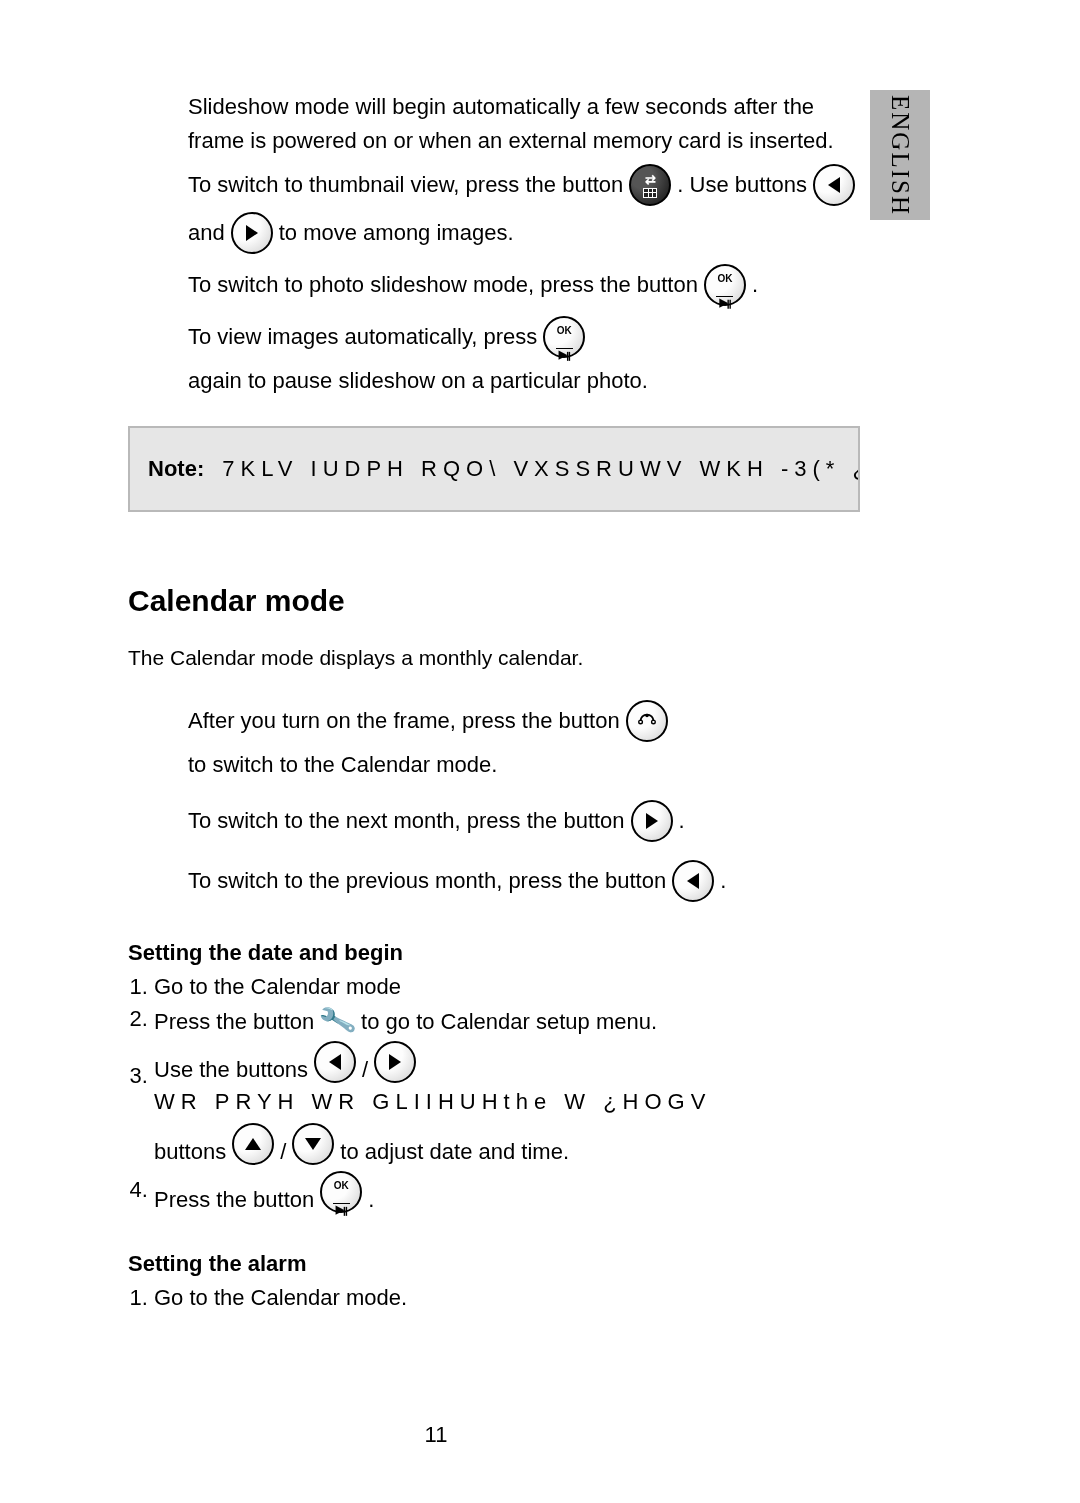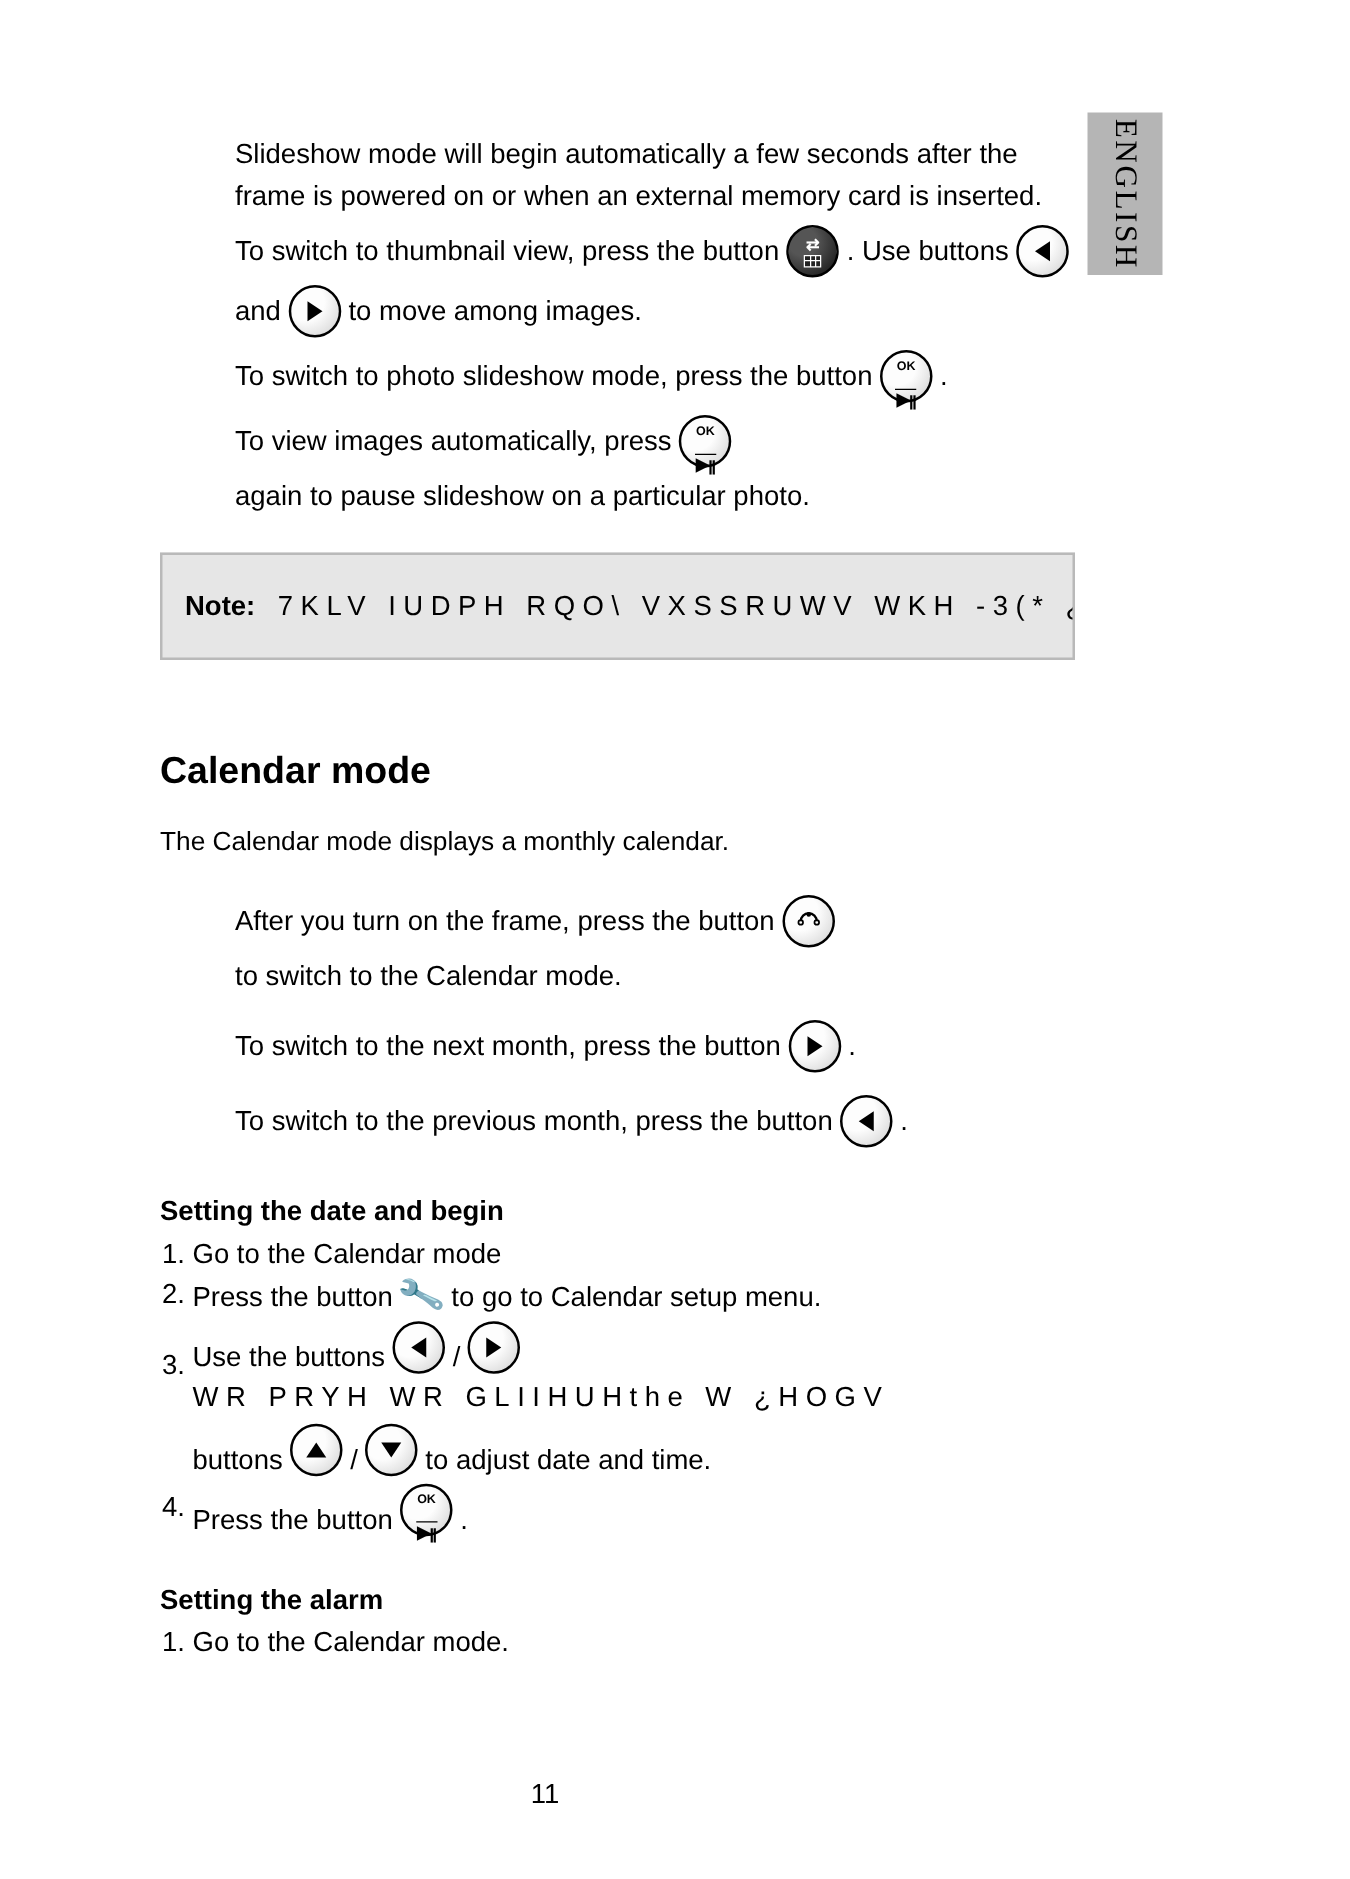--- a/index.html
+++ b/index.html
@@ -33,21 +33,21 @@
     letter-spacing: 2px;
     writing-mode: vertical-rl;
     text-orientation: mixed;
     color: #000;
   }
   .block {
     margin-left: 60px;
     font-size: 22px;
     line-height: 1.55;
   }
-  .block p { margin: 16px 0 6px 0; }
+  .block p { margin: 0 0 6px 0; }
   .row { display: flex; flex-wrap: wrap; align-items: center; gap: 6px; margin-bottom: 6px; }
   .note-box {
     margin-top: 28px;
     border: 2px solid #b9b9b9;
     background: #e6e6e6;
     padding: 28px 18px;
     font-size: 22px;
     display: flex;
     gap: 18px;
     letter-spacing: 6px;
@@ -102,21 +102,21 @@
   }
   .tri {
     width: 0; height: 0; display: inline-block;
   }
   .tri.left  { border-top:8px solid transparent; border-bottom:8px solid transparent; border-right:12px solid #000; }
   .tri.right { border-top:8px solid transparent; border-bottom:8px solid transparent; border-left:12px solid #000; }
   .tri.up    { border-left:8px solid transparent; border-right:8px solid transparent; border-bottom:12px solid #000; }
   .tri.down  { border-left:8px solid transparent; border-right:8px solid transparent; border-top:12px solid #000; }
   .ok-stack { display:flex; flex-direction:column; align-items:center; line-height:1; font-size:10px; font-weight:bold;}
   .ok-stack .ul { border-bottom:1px solid #000; padding:12px 1px; }
-  .ok-stack .sym { font-size:14px; letter-spacing:-1px;}
+  .ok-stack .sym { font-size:11px; letter-spacing:-1px;}
   .thumb-glyph { display:flex; flex-direction:column; align-items:center; line-height:1; gap:2px;}
   .thumb-glyph .arrow { font-size:13px; font-weight:bold; color:#fff;}
   .thumb-glyph .grid {
     width:14px; height:10px; background:#fff;
     display:grid; grid-template-columns:1fr 1fr 1fr; grid-template-rows:1fr 1fr; gap:1px; padding:1px; box-sizing:border-box;
   }
   .thumb-glyph .grid span { background:#222; }
   .calendar-icon svg { display:block; }
   .wrench { font-size:28px; line-height:1; display:inline-block; transform: rotate(-15deg); color:#555;}
   .spaced { letter-spacing: 6px; }

